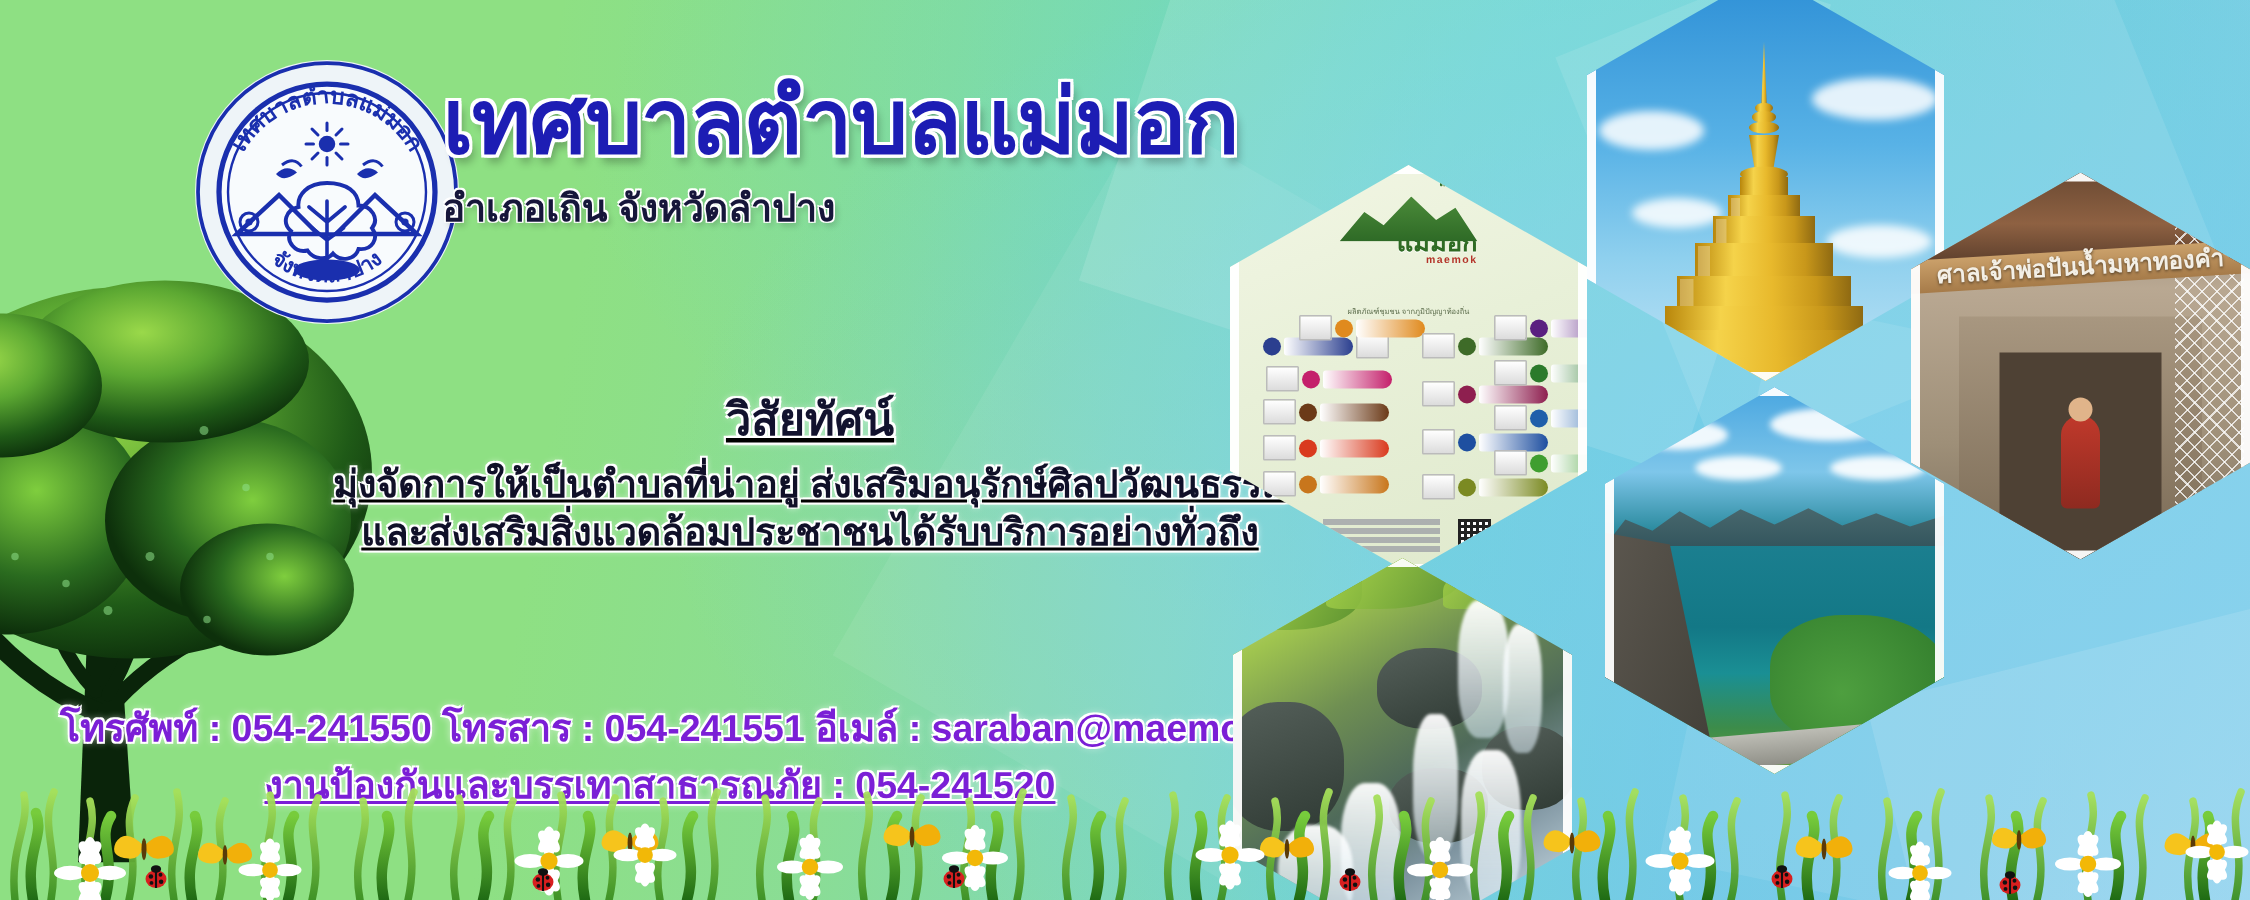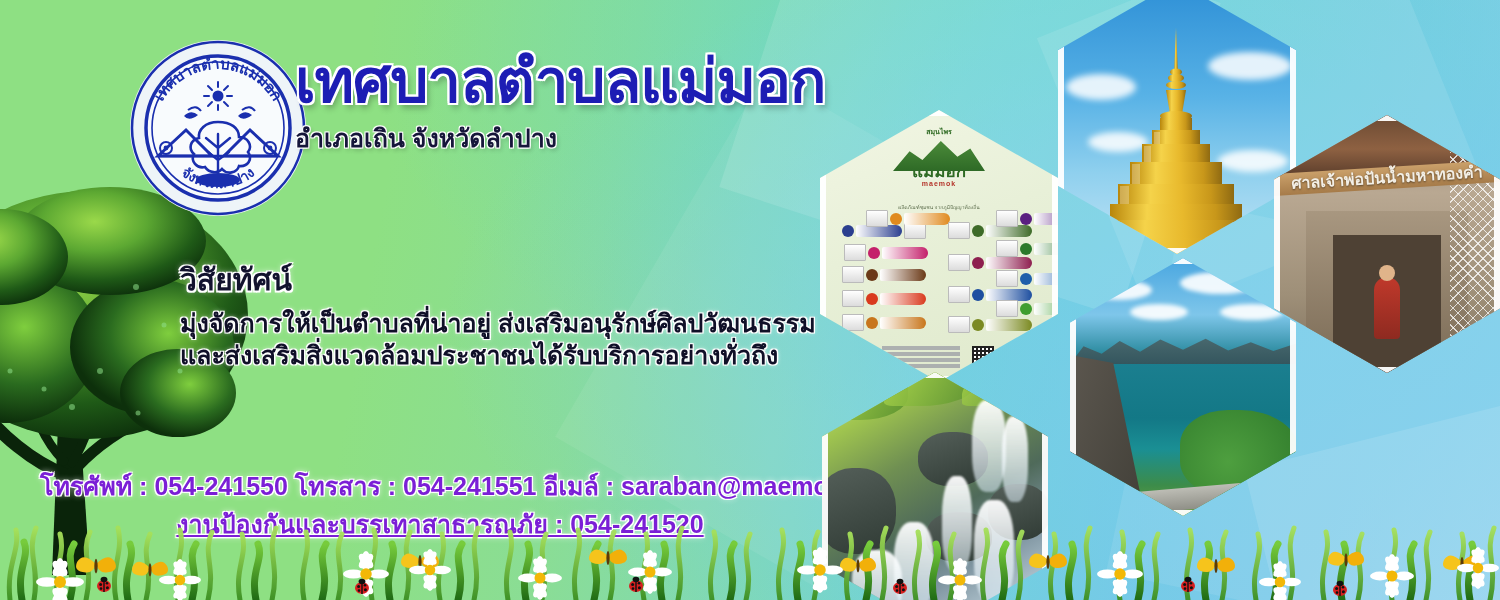--- a/index.html
+++ b/index.html
@@ -54,21 +54,21 @@
   }
   .sub-title{
     margin-top:6px;
     font-size:25px;color:#16163a;font-weight:bold;
     text-shadow:
       -1px -1px 0 #fff,1px -1px 0 #fff,-1px 1px 0 #fff,1px 1px 0 #fff,
       2px 3px 4px rgba(0,0,0,.20);
     white-space:nowrap;
   }
 
-  #vision{position:absolute;left:180px;top:256px;width:720px;text-align:left;}
+  #vision{position:absolute;left:180px;top:256px;width:720px;text-align:center;text-decoration:underline;}
   .vision-head{
     font-size:30px;font-weight:bold;color:#12122e;margin-bottom:4px;
     text-shadow:-1.5px -1.5px 0 #fff,1.5px -1.5px 0 #fff,-1.5px 1.5px 0 #fff,1.5px 1.5px 0 #fff,
       0 0 6px rgba(255,255,255,.9);
   }
   .vision-line{
     font-size:25px;color:#101028;line-height:1.28;font-weight:600;
     text-shadow:-1.2px -1.2px 0 #fff,1.2px -1.2px 0 #fff,-1.2px 1.2px 0 #fff,1.2px 1.2px 0 #fff,
       0 0 5px rgba(255,255,255,.85);
   }
@@ -94,21 +94,21 @@
     position:absolute;inset:0;
     box-shadow:inset 0 0 0 6px rgba(255,255,255,.95);
     -webkit-clip-path:polygon(50% 0%,100% 25%,100% 75%,50% 100%,0% 75%,0% 25%);
     clip-path:polygon(50% 0%,100% 25%,100% 75%,50% 100%,0% 75%,0% 25%);
     pointer-events:none;
   }
 
   
   #hex-herbs{left:820px;top:110px;width:238px;height:272px;}
   #hex-herbs .inner{background:linear-gradient(160deg,#f2f6e4 0%,#e8f0d8 45%,#dfe9cc 100%);}
-  .poster-logo{position:absolute;left:50%;top:16px;transform:translateX(-50%);text-align:center;}
+  .poster-logo{position:absolute;left:50%;top:6px;transform:translateX(-50%);text-align:right;}
   .poster-logo .mtn{
     width:92px;height:34px;margin:0 auto;
     background:linear-gradient(180deg,#4f8f3c,#2e6a26);
     -webkit-clip-path:polygon(0% 100%,18% 42%,32% 68%,52% 12%,70% 58%,84% 34%,100% 100%);
     clip-path:polygon(0% 100%,18% 42%,32% 68%,52% 12%,70% 58%,84% 34%,100% 100%);
   }
   .poster-logo .lbl{font-size:17px;font-weight:bold;color:#2f6b23;line-height:1;margin-top:-8px;
      text-shadow:0 1px 0 #fff;}
   .poster-logo .lbl2{font-size:7px;color:#b4342a;font-weight:bold;letter-spacing:1px;}
   .poster-title{position:absolute;left:0;right:0;top:74px;text-align:center;

